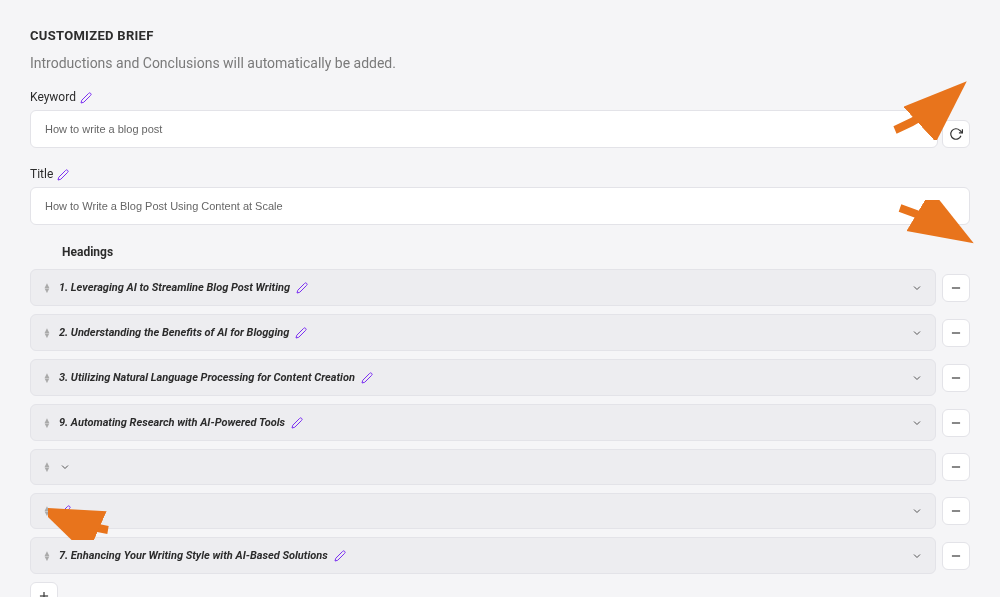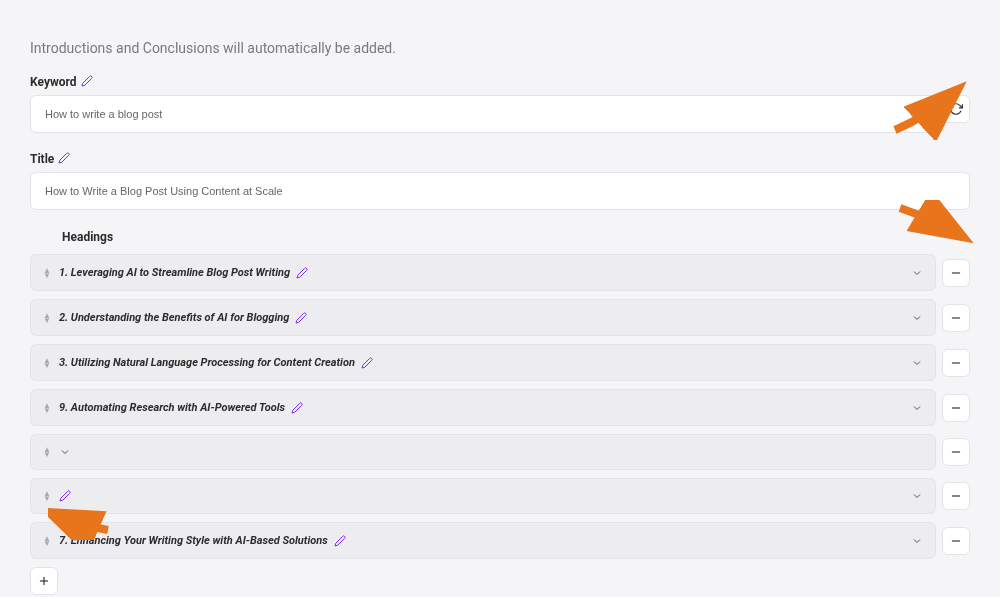--- a/index.html
+++ b/index.html
@@ -17,35 +17,35 @@
       color: #2c2c2c;
     }
     .header-sub {
       font-size: 14px;
       color: #7a7a7a;
       margin-top: 12px;
     }
     .field-block { margin-top: 18px; }
     .field-label {
       font-size: 12px;
-      font-weight: 700;
+      font-weight: 400;
       color: #2c2c2c;
       display: inline-flex;
-      align-items: flex-start;
+      align-items: flex-end;
       gap: 4px;
     }
     .field-label .edit-icon,
     .heading-text .edit-icon {
       color: #7b2ff2;
       display: inline-flex;
       align-items: center;
     }
     .input-row {
       display: flex;
-      align-items: flex-start;
+      align-items: flex-end;
       gap: 4px;
       margin-top: 6px;
     }
     .text-input {
       flex: 1;
       background: #fff;
       border: 1px solid #e3e3e8;
       border-radius: 6px;
       padding: 12px 14px;
       font-size: 11px;
@@ -138,20 +138,21 @@
     .arrow-annotation {
       position: absolute;
       pointer-events: none;
     }
   </style>
 </head>
 <body>
 
 <div>
 
+  <div class="header-title">CUSTOMIZED BRIEF</div>
   <div class="header-sub">Introductions and Conclusions will automatically be added.</div>
 
   <div class="field-block">
     <div class="field-label">
       <span>Keyword</span>
       <span class="edit-icon">
         <svg width="12" height="12" viewBox="0 0 24 24" fill="none" stroke="currentColor" stroke-width="2">
             <path d="M17 3a2.85 2.85 0 1 1 4 4L7.5 20.5 2 22l1.5-5.5L17 3z"></path>
           </svg>
       </span>

